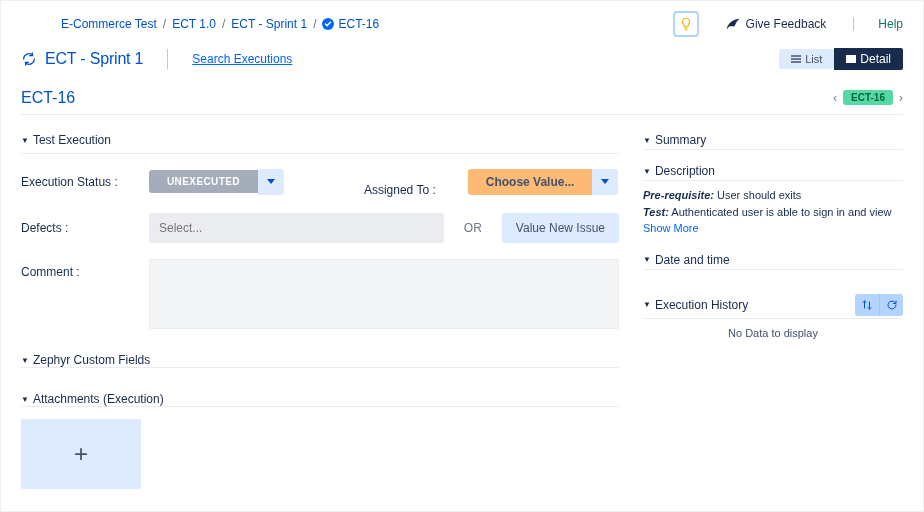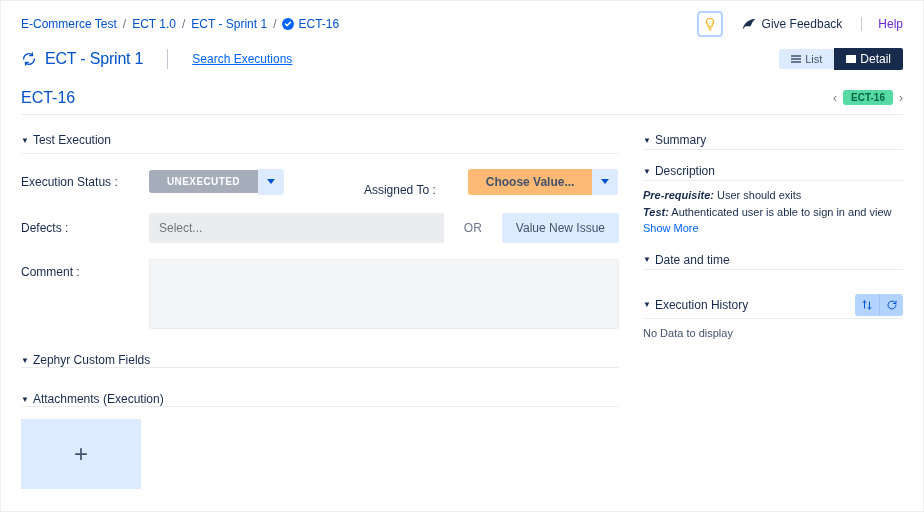--- a/index.html
+++ b/index.html
@@ -1,29 +1,29 @@
 <!DOCTYPE html>
 <html><head>
 <meta charset="utf-8">
 <style>
   * { box-sizing: border-box; margin: 0; padding: 0; }
   body { font-family: -apple-system, BlinkMacSystemFont, "Segoe UI", Arial, sans-serif; font-size: 12px; color: #333; background: #fff; }
   .app { width: 924px; height: 512px; margin: 0 auto; background: #fff; border: 1px solid #eee; position: relative; padding: 0 20px; }
 
   
-  .topbar { display: flex; align-items: center; height: 40px; padding-top: 6px; }
+  .topbar { display: flex; align-items: center; height: 40px; padding-top: 6px; margin-left: 40px; }
   .breadcrumb { display: flex; align-items: center; gap: 6px; font-size: 12px; color: #0052cc; }
   .breadcrumb a { color: #0052cc; text-decoration: none; }
   .breadcrumb .sep { color: #6b778c; }
   .breadcrumb .current { color: #0052cc; font-weight: 500; display: flex; align-items: center; gap: 4px; }
   .cur-icon { width: 12px; height: 12px; display: inline-block; }
-  .topbar-right { margin-left: auto; display: flex; align-items: center; gap: 19px; }
+  .topbar-right { margin-left: auto; display: flex; align-items: center; gap: 27px; }
   .bulb { width: 26px; height: 26px; border: 2px solid #b3d4ff; border-radius: 4px; display: flex; align-items: center; justify-content: center; }
   .feedback { display: flex; align-items: center; gap: 6px; color: #172b4d; font-size: 12px; }
-  .help { color: #6d28d9; font-size: 12px; padding-left: 16px; border-left: 1px solid #c1c7d0; }
+  .help { color: #0f766e; font-size: 12px; padding-left: 24px; border-left: 1px solid #c1c7d0; }
 
   
   .titlerow { display: flex; align-items: center; height: 36px; }
   .title-left { display: flex; align-items: center; gap: 8px; }
   .cycle-icon { color: #0052cc; }
   .sprint-title { color: #0052cc; font-size: 16px; font-weight: 500; letter-spacing: -0.2px; }
   .vsep { width: 1px; height: 20px; background: #c1c7d0; margin: 0 16px; }
   .search-exec { color: #0065ff; font-size: 12px; }
   .titlerow-right { margin-left: auto; display: flex; align-items: center; }
   .btn-list { background: #deebff; color: #42526e; border: none; padding: 4px 12px; font-size: 11px; border-radius: 2px 0 0 2px; display: inline-flex; align-items: center; gap: 4px; }
@@ -75,21 +75,21 @@
   .r-title { color: #172b4d; font-size: 12px; font-weight: 500; display: flex; align-items: center; gap: 4px; cursor: pointer; }
   .r-body { font-size: 11px; color: #172b4d; padding: 6px 0 2px 0; line-height: 1.5; }
   .r-body .label { font-weight: 600; font-style: italic; }
   .showmore { color: #0065ff; font-size: 11px; cursor: pointer; }
   .r-justify { text-align: justify; }
 
   .hist-actions { margin-left: auto; display: flex; gap: 0; }
   .hist-btn { width: 24px; height: 22px; background: #b3d4ff; display: inline-flex; align-items: center; justify-content: center; color: #0052cc; cursor: pointer; }
   .hist-btn:first-child { border-radius: 3px 0 0 3px; }
   .hist-btn:last-child { border-radius: 0 3px 3px 0; border-left: 1px solid #a0c4f5; }
-  .nodata { color: #42526e; font-size: 11px; padding: 8px 0; }
+  .nodata { text-align: center; color: #42526e; font-size: 11px; padding: 8px 0; }
 
   svg { display: block; }
 </style>
 </head>
 <body>
 
 <div class="app">
 
   <div class="topbar">
     <div class="breadcrumb">

